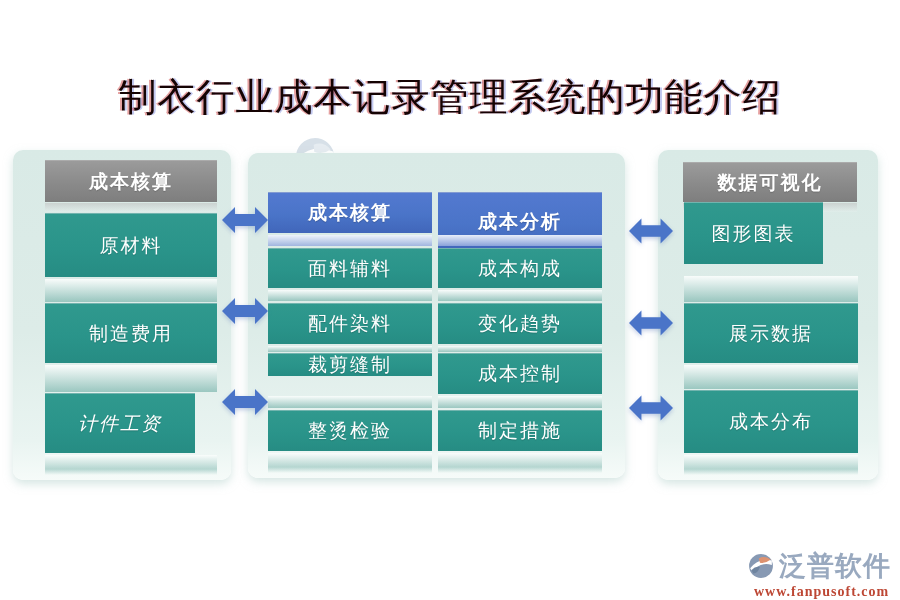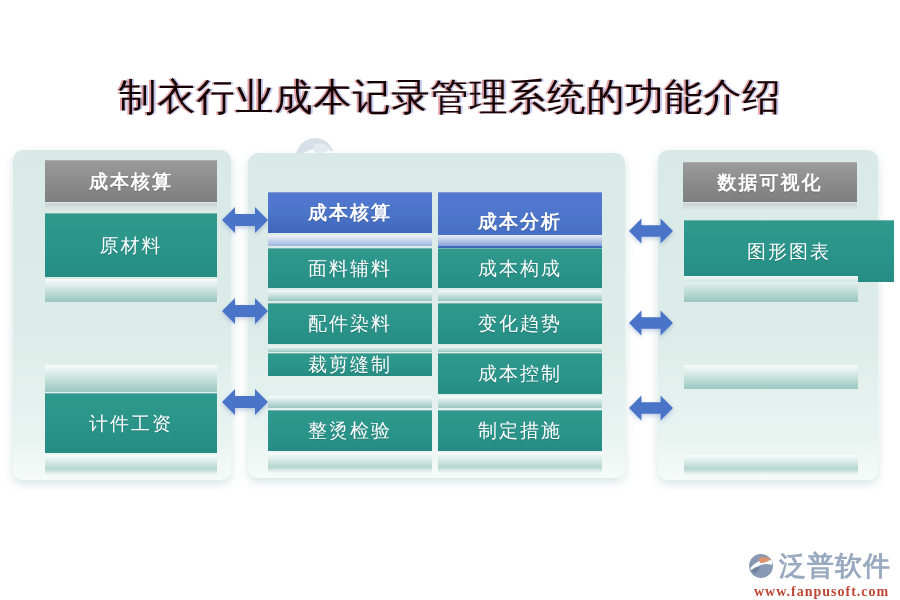--- a/index.html
+++ b/index.html
@@ -73,22 +73,23 @@
       <div class="wm-brand">泛普软件</div>
       <div class="wm-en">FANPU SOFTWARE</div>
     </div>
   </div>
 
   <div class="panel panel-left">
     <div class="box box-gray" style="left:32px; top:10px; width:172px; height:42px;">成本核算</div>
     <div class="strip strip-gray" style="left:32px; top:53px; width:172px; height:9px;"></div>
     <div class="box box-teal" style="left:32px; top:63px; width:172px; height:64px;">原材料</div>
     <div class="strip strip-teal" style="left:32px; top:129px; width:172px; height:23px;"></div>
+    <div class="box box-teal" style="left:32px; top:153px; width:172px; height:60px;">制造费用</div>
     <div class="strip strip-teal" style="left:32px; top:215px; width:172px; height:27px;"></div>
-    <div class="box box-teal" style="left:32px; top:243px; width:172px; height:60px;">计件工资</div>
+    <div class="box box-teal" style="left:32px; top:243px; width:150px; height:60px;font-style:italic;">计件工资</div>
     <div class="strip strip-teal-fade" style="left:32px; top:305px; width:172px; height:20px;"></div>
   </div>
 
   <div class="panel panel-mid">
 
     <div class="box box-blue" style="left:20px; top:39px; width:164px; height:41px;">成本核算</div>
     <div class="box box-blue" style="left:190px; top:39px; width:164px; height:59px;">成本分析</div>
     <div class="strip strip-blue" style="left:20px; top:82px; width:164px; height:11px;"></div>
     <div class="strip strip-blue" style="left:190px; top:82px; width:164px; height:11px;"></div>
 
@@ -109,23 +110,25 @@
 
     <div class="box box-teal" style="left:20px; top:257px; width:164px; height:41px;">整烫检验</div>
     <div class="box box-teal" style="left:190px; top:257px; width:164px; height:41px;">制定措施</div>
     <div class="strip strip-teal-fade" style="left:20px; top:300px; width:164px; height:20px;"></div>
     <div class="strip strip-teal-fade" style="left:190px; top:300px; width:164px; height:20px;"></div>
   </div>
 
   <div class="panel panel-right">
     <div class="box box-gray" style="left:25px; top:12px; width:174px; height:40px;">数据可视化</div>
     <div class="strip strip-gray" style="left:25px; top:53px; width:174px; height:9px;"></div>
-    <div class="box box-teal" style="left:26px; top:70px; width:210px; height:62px;">图形图表</div>
+    <div class="box box-teal" style="left:26px; top:52px; width:139px; height:62px;">图形图表</div>
     <div class="strip strip-teal" style="left:26px; top:126px; width:174px; height:26px;"></div>
+    <div class="box box-teal" style="left:26px; top:153px; width:174px; height:60px;">展示数据</div>
     <div class="strip strip-teal" style="left:26px; top:215px; width:174px; height:24px;"></div>
+    <div class="box box-teal" style="left:26px; top:240px; width:174px; height:63px;">成本分布</div>
     <div class="strip strip-teal-fade" style="left:26px; top:305px; width:174px; height:20px;"></div>
   </div>
 
   <svg class="arrow" style="left:222px; top:203px;" width="46" height="34" viewBox="0 0 46 34">
     <polygon points="0,17 13,4 13,11 33,11 33,4 46,17 33,30 33,23 13,23 13,30" fill="#4a74c8"></polygon>
   </svg>
   <svg class="arrow" style="left:222px; top:294px;" width="46" height="34" viewBox="0 0 46 34">
     <polygon points="0,17 13,4 13,11 33,11 33,4 46,17 33,30 33,23 13,23 13,30" fill="#4a74c8"></polygon>
   </svg>
   <svg class="arrow" style="left:222px; top:385px;" width="46" height="34" viewBox="0 0 46 34">

